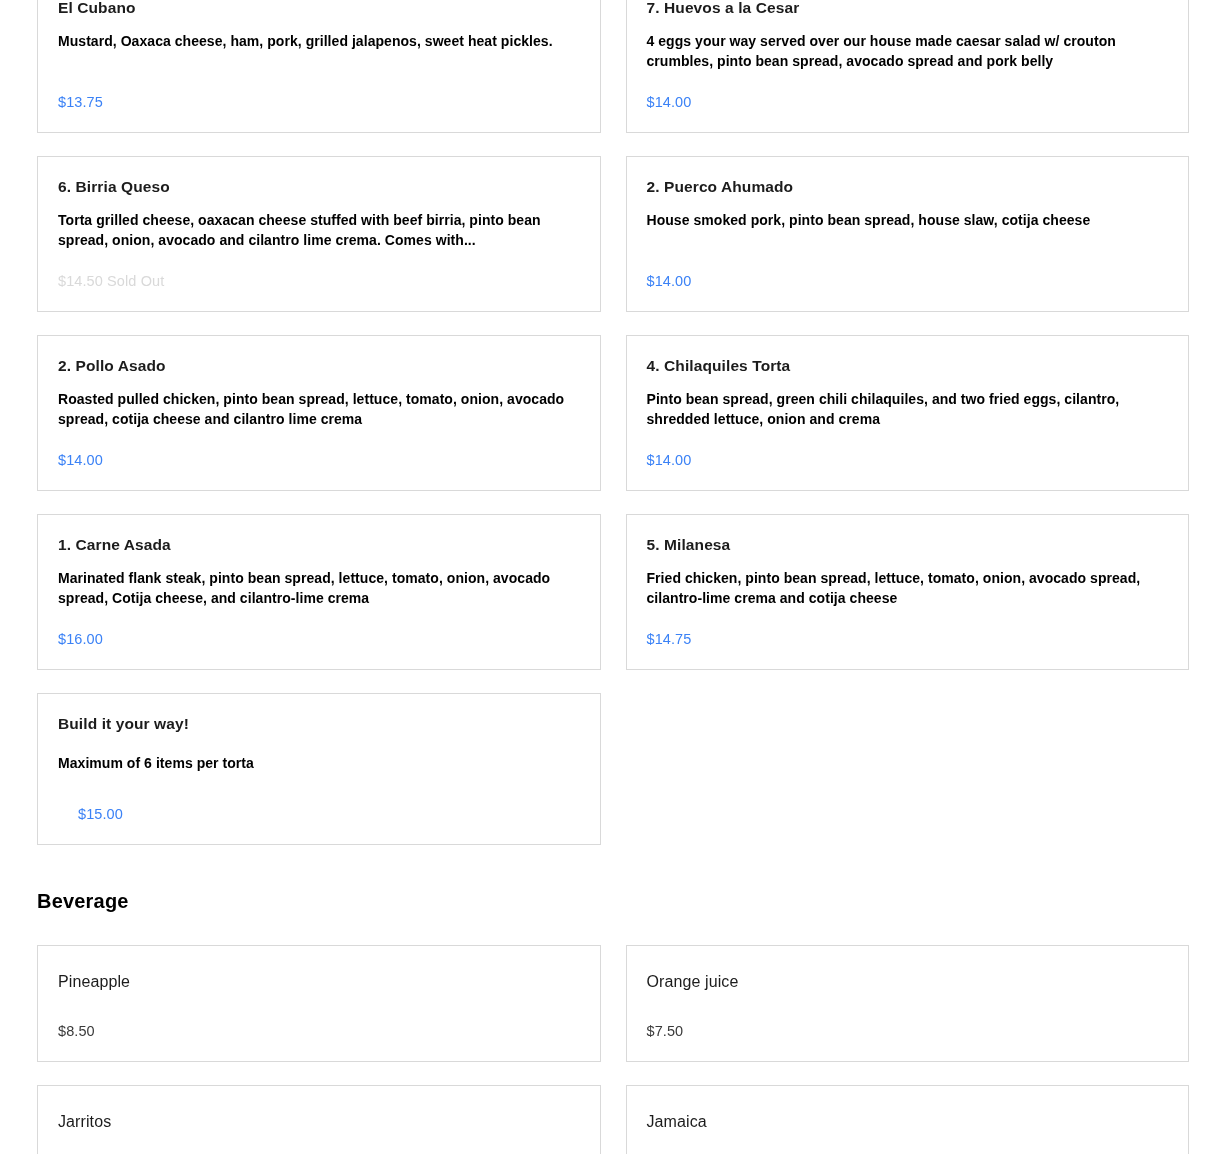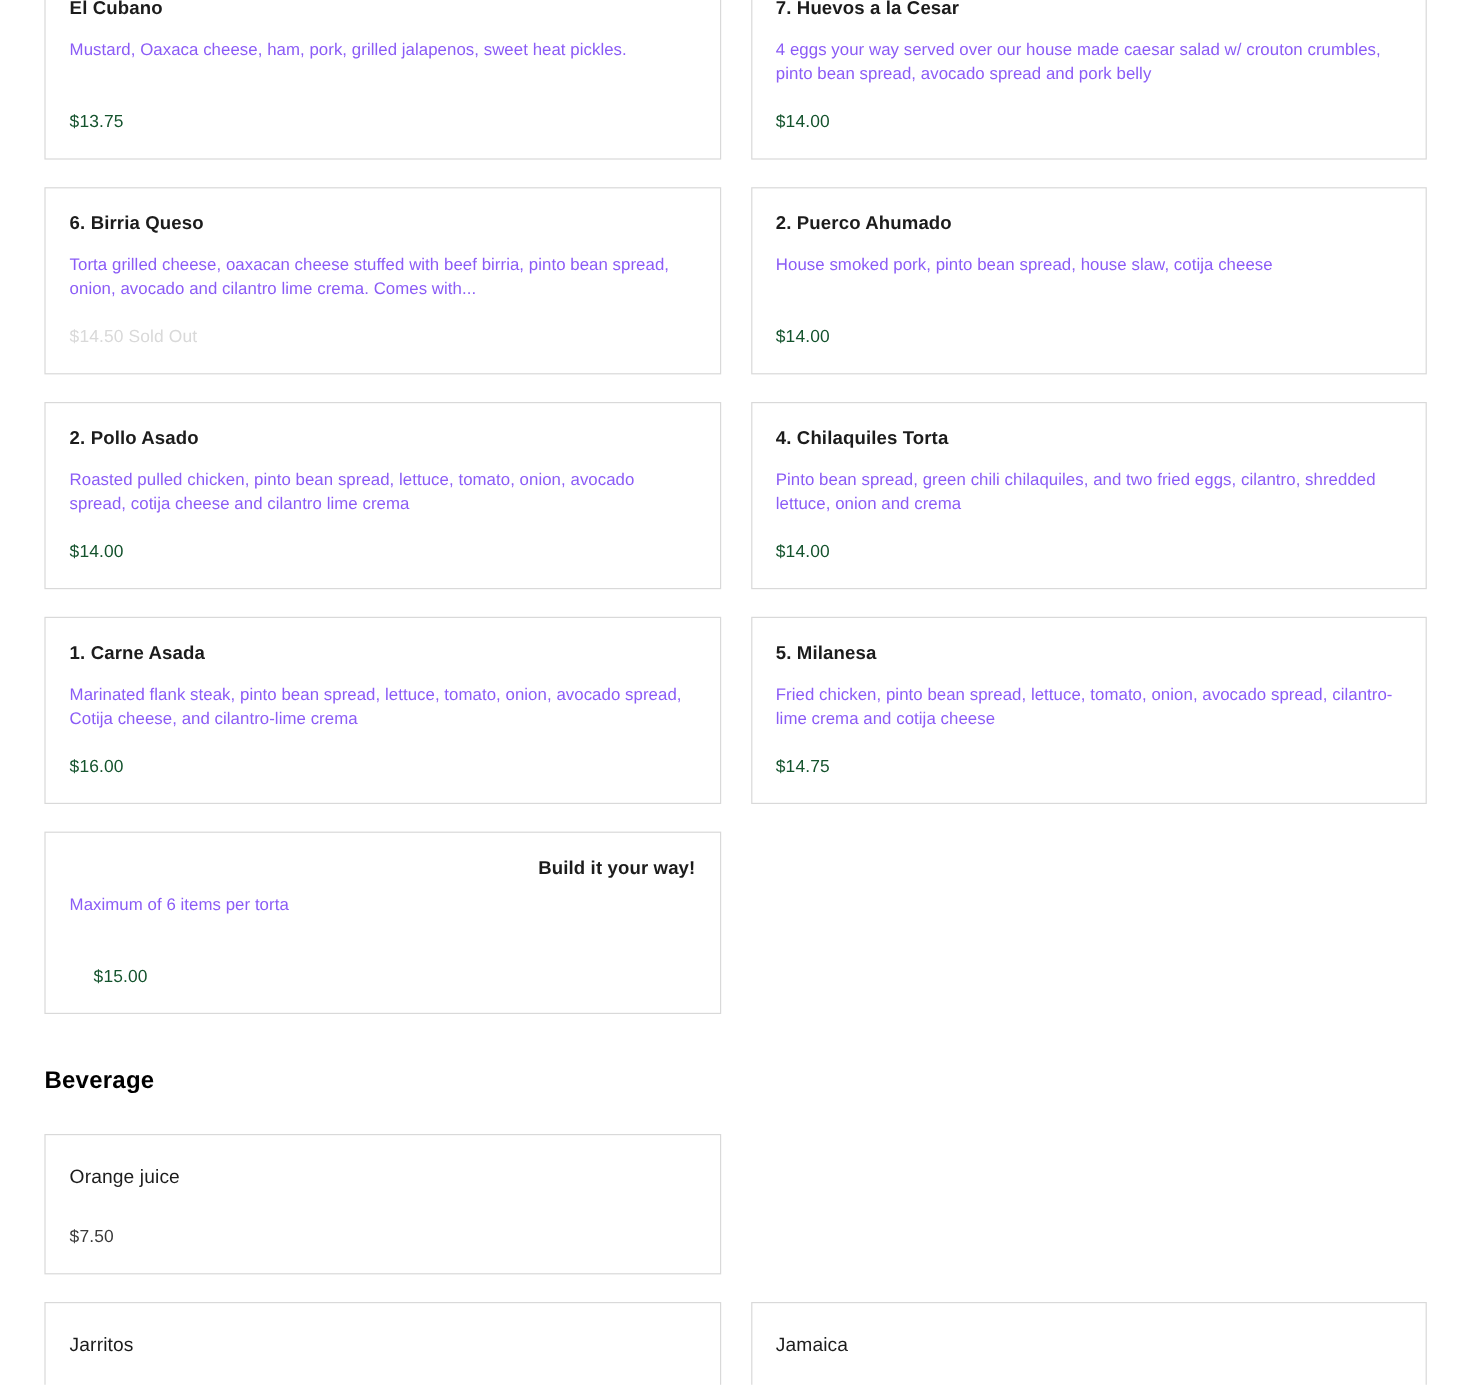--- a/index.html
+++ b/index.html
@@ -58,42 +58,42 @@
     font-size: 15.5px;
     font-weight: 600;
     color: #1c1c1c;
     letter-spacing: 0.1px;
     line-height: 1.3;
     margin-bottom: 14px;
   }
 
   .item-desc {
     font-size: 14px;
-    font-weight: 400;
-    color: #8b5cf6;
+    font-weight: 700;
+    color: #000000;
     line-height: 1.42;
     letter-spacing: 0.05px;
     max-width: 520px;
   }
 
   .item-price {
     font-size: 14.5px;
     font-weight: 400;
-    color: #14532d;
+    color: #3b82f6;
     letter-spacing: 0.1px;
     margin-top: auto;
     padding-top: 22px;
   }
 
   .item-price.sold-out {
     color: #d9d9d9;
   }
 
   
-  .menu-card.compact .item-title { margin-bottom: 10px; text-align: right; }
+  .menu-card.compact .item-title { margin-bottom: 20px; }
   .menu-card.compact .item-price { padding-top: 20px; margin-left: 20px; }
 
   
   .menu-card.beverage {
     min-height: 117px;
     padding: 26px 20px 22px 20px;
   }
   .menu-card.beverage .item-title {
     font-size: 16px;
     font-weight: 400;
@@ -177,20 +177,24 @@
           <div class="item-desc">Maximum of 6 items per torta</div>
           <div class="item-price">$15.00</div>
         </div>
         <div class="menu-card placeholder"></div>
       </div>
       <div class="section-heading-wrap">
         <h2 class="section-heading">Beverage</h2>
       </div>
       <div class="menu-row">
         <div class="menu-card beverage">
+          <div class="item-title">Pineapple</div>
+          <div class="item-price">$8.50</div>
+        </div>
+        <div class="menu-card beverage">
           <div class="item-title">Orange juice</div>
           <div class="item-price">$7.50</div>
         </div>
       </div>
       <div class="menu-row">
         <div class="menu-card beverage">
           <div class="item-title">Jarritos</div>
           <div class="item-price">$3.00</div>
         </div>
         <div class="menu-card beverage">

